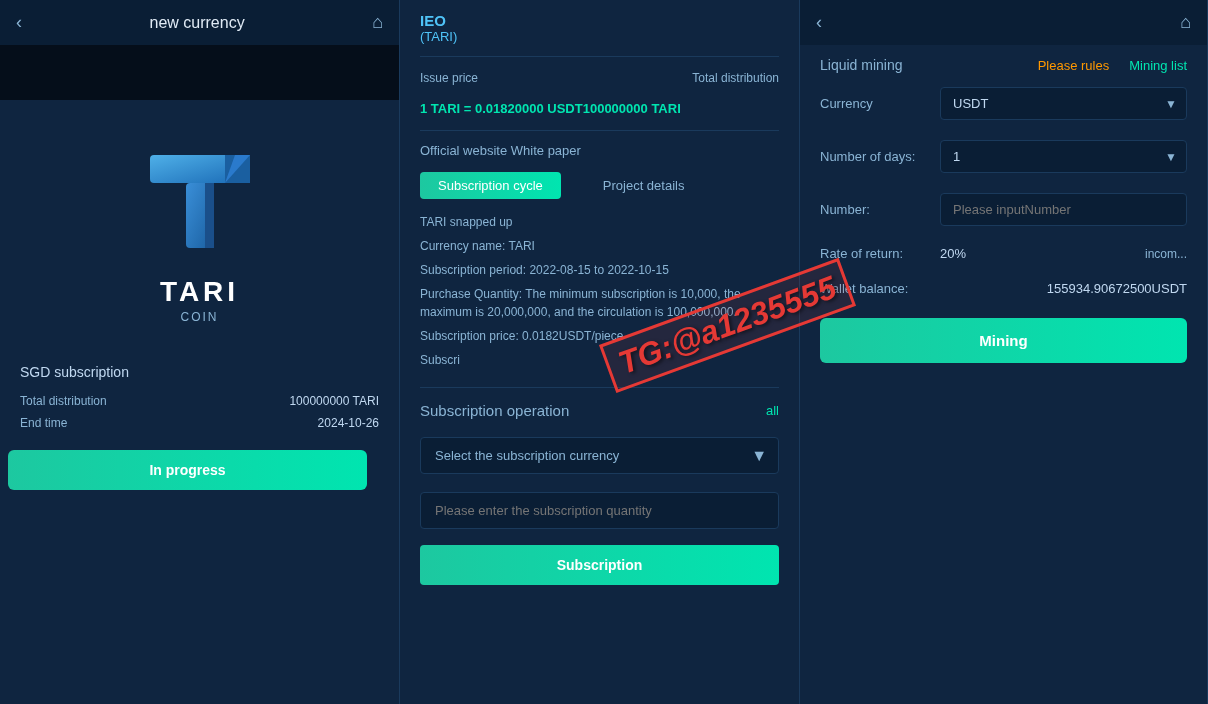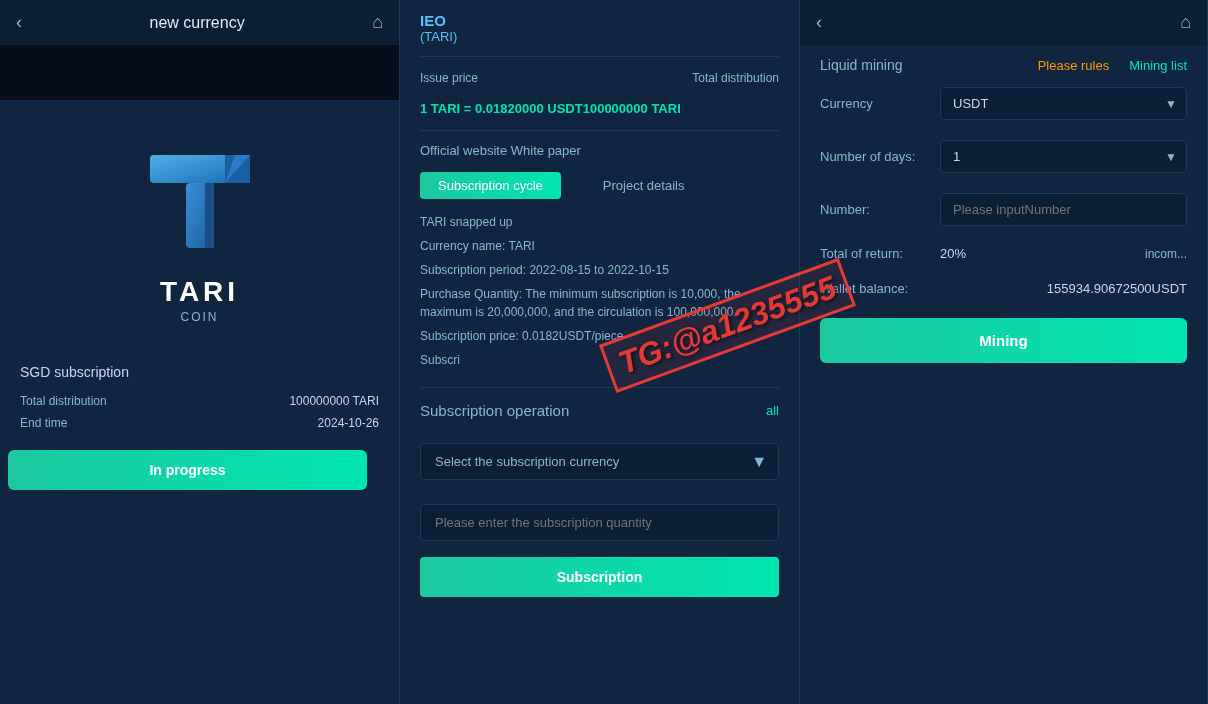--- a/index.html
+++ b/index.html
@@ -221,21 +221,21 @@
       font-size: 15px;
     }
 
     .sub-op-all {
       color: #00e5b0;
       font-size: 13px;
       cursor: pointer;
     }
 
     .dropdown-wrapper {
-      margin: 16px 20px;
+      margin: 10px 20px;
       position: relative;
     }
 
     .dropdown-select {
       width: 100%;
       background: #0a1e35;
       border: 1px solid #1a3a5c;
       border-radius: 4px;
       padding: 10px 36px 10px 14px;
       color: #8ab4d4;
@@ -569,21 +569,21 @@
         <option>1</option>
       </select>
       <span class="field-dropdown-arrow">▼</span>
     </div>
   </div>
   <div class="field-row">
     <span class="field-label">Number:</span>
     <input class="field-input" type="text" placeholder="Please inputNumber" style="">
   </div>
   <div class="field-row">
-    <span class="field-label">Total of return:</span>
+    <span class="field-label">Rate of return:</span>
     <span class="field-value">20%</span>
     <span class="field-value" style="margin-left:auto; color:#8ab4d4; font-size:12px;">incom...</span>
   </div>
   <div class="field-row">
     <span class="field-label">Wallet balance:</span>
     <span class="wallet-balance-val">155934.90672500USDT</span>
   </div>
   <button class="mining-action-btn">Mining</button>
 </div>
 

